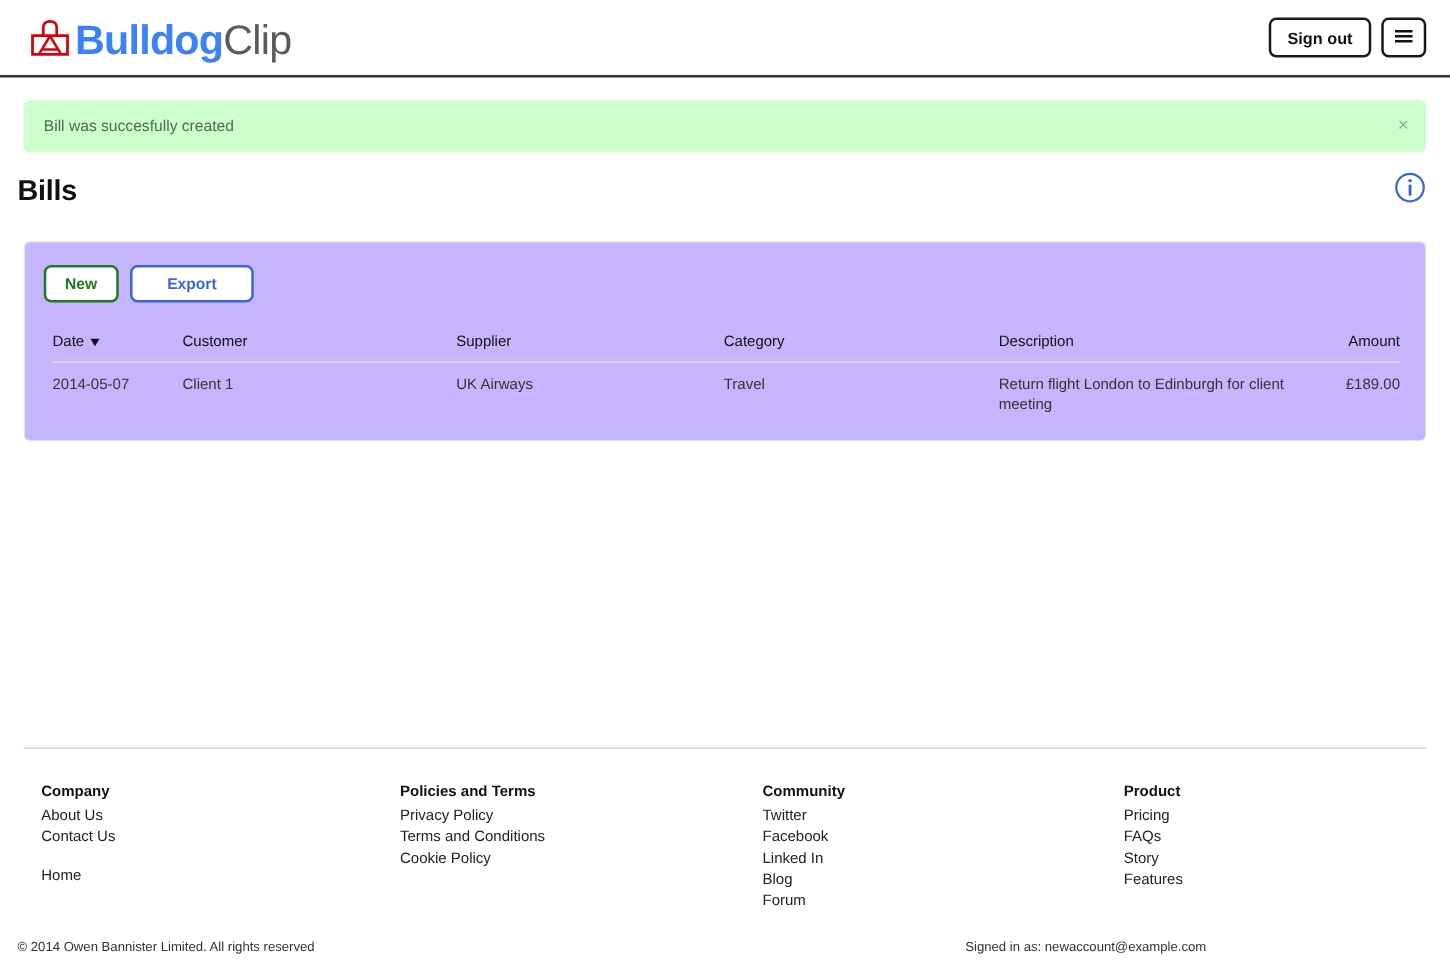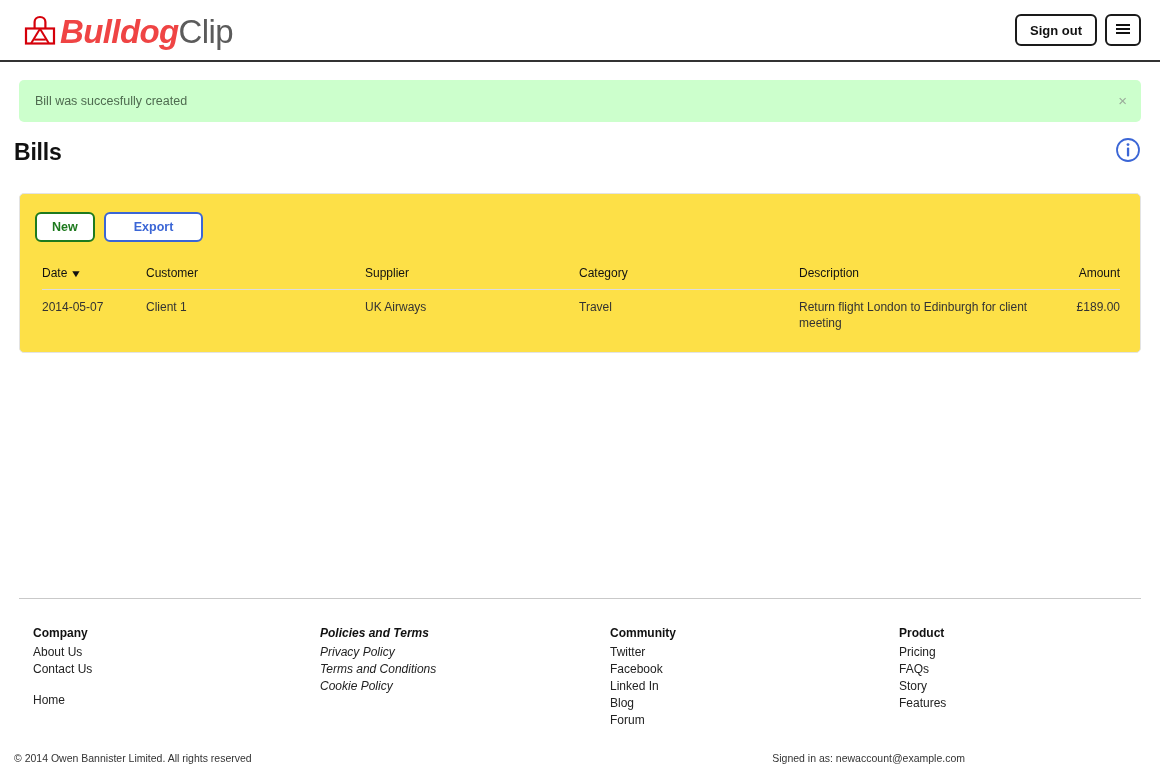--- a/index.html
+++ b/index.html
@@ -41,21 +41,21 @@
     height: 34px;
     margin-right: 2px;
     display: block;
   }
   .logo-text {
     font-size: 33px;
     letter-spacing: -0.6px;
     line-height: 1;
     white-space: nowrap;
   }
-  .logo-bold { font-weight: bold; color: #ef4444; font-style: italic; }
+  .logo-bold { font-weight: bold; color: #3b82f6; }
   .logo-light { font-weight: 300; color: #5b5b5b; }
 
   .header-actions {
     position: absolute;
     right: 19px;
     top: 14px;
     display: flex;
     gap: 8px;
   }
   .btn-outline-dark {
@@ -145,21 +145,21 @@
 
   
   .panel {
     position: absolute;
     left: 19px;
     top: 193px;
     width: 1122px;
     height: 160px;
     border: 1px solid #e3e3e3;
     border-radius: 5px;
-    background: #fde047;
+    background: #c4b5fd;
   }
   .panel-toolbar {
     position: absolute;
     left: 15px;
     top: 18px;
     display: flex;
     gap: 9px;
   }
   .btn-new {
     border: 2px solid #1e7a1e;
@@ -248,21 +248,21 @@
   }
   .footer-cols {
     position: relative;
     height: 110px;
   }
   .footer-col {
     position: absolute;
     top: 0;
   }
   .fc-1 { left: 14px; }
-  .fc-2 { left: 301px; font-style: italic; }
+  .fc-2 { left: 301px; }
   .fc-3 { left: 591px; }
   .fc-4 { left: 880px; }
   .footer-head {
     font-size: 12px;
     font-weight: bold;
     color: #111111;
     margin-bottom: 4px;
   }
   .footer-link {
     font-size: 12px;

